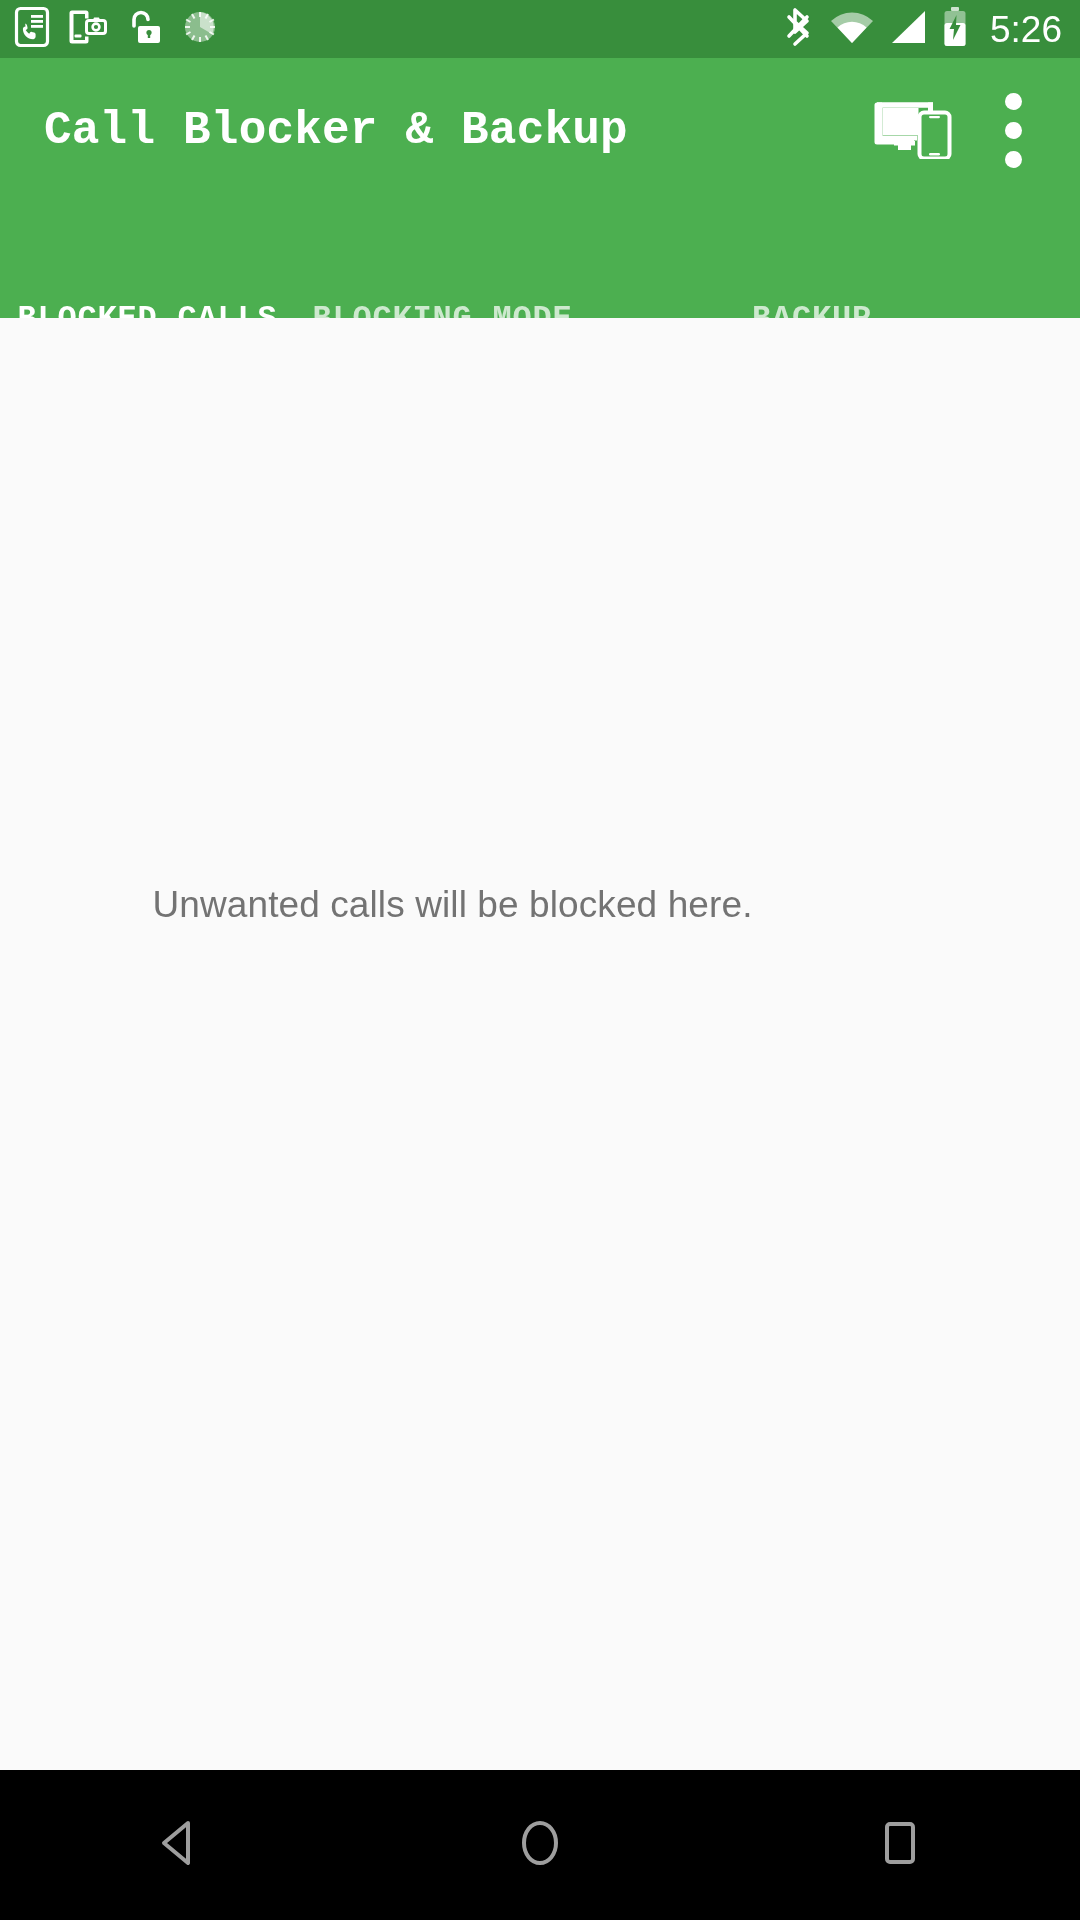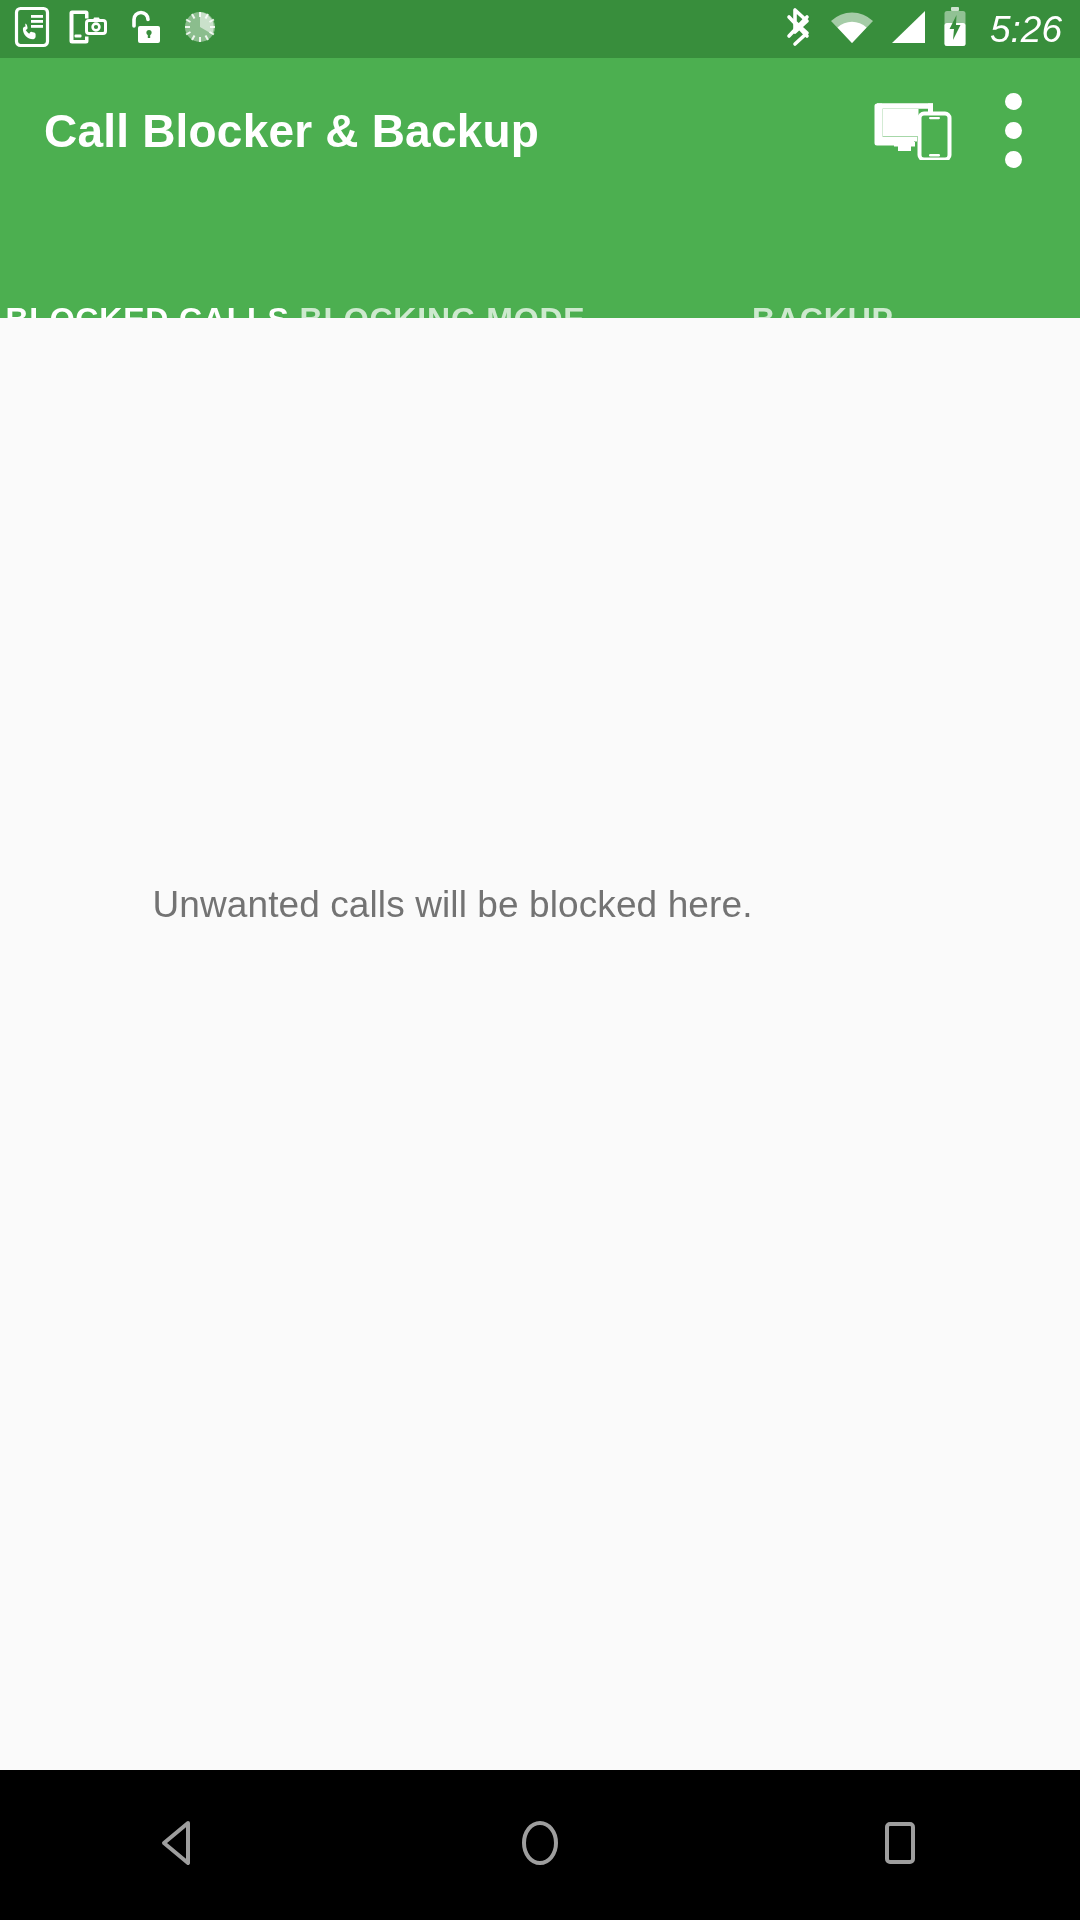--- a/index.html
+++ b/index.html
@@ -43,30 +43,30 @@
     display: block;
     flex: 0 0 auto;
   }
   #status-clock {
     color: #FFFFFF;
     font-size: 37px;
     font-weight: 400;
     letter-spacing: 0px;
     line-height: 1;
     margin-left: 8px;
-    font-style: italic;
   }
 
   
   #app-bar {
     position: absolute;
     top: 58px; left: 0;
     width: 1080px;
     height: 260px;
     background: #4CAF50;
+    font-family: Liberation Mono, monospace;
   }
   #app-bar-top {
     height: 145px;
     display: flex;
     align-items: center;
     padding: 0 28px 0 44px;
   }
   #app-title {
     color: #FFFFFF;
     font-size: 46px;

